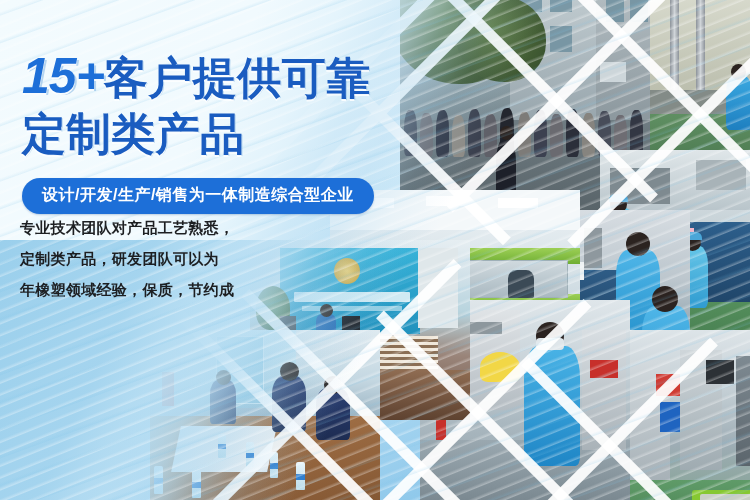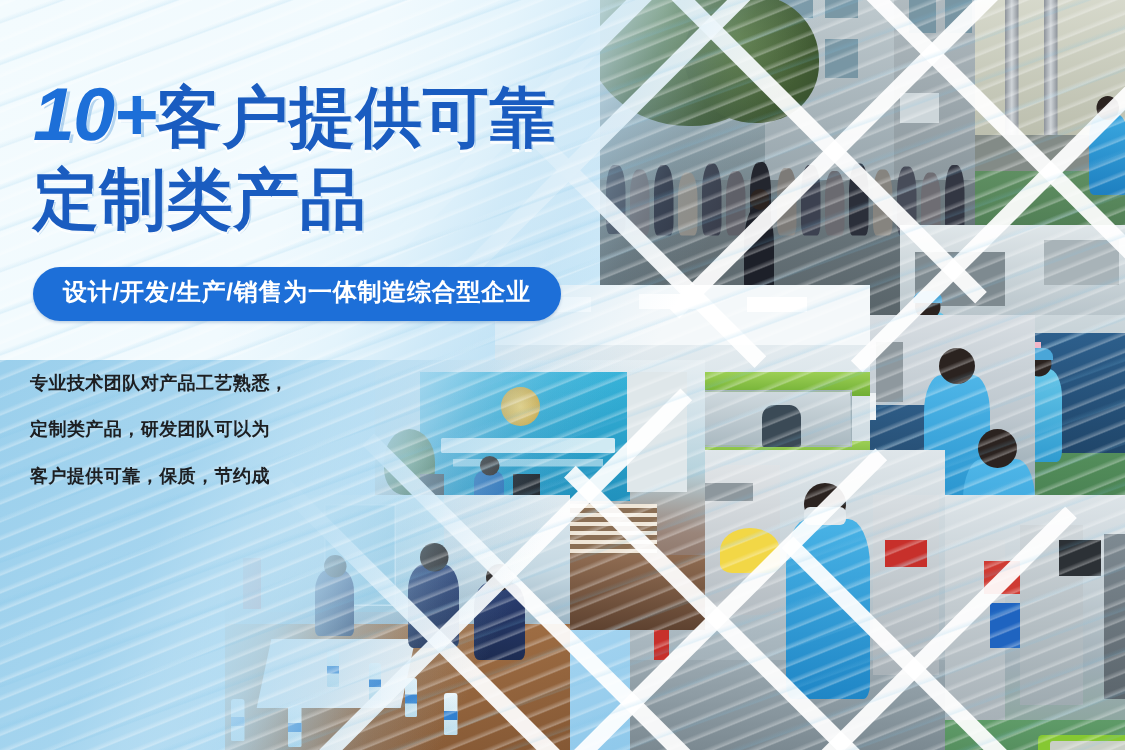--- a/index.html
+++ b/index.html
@@ -163,22 +163,22 @@
     position:absolute;left:22px;top:178px;
     background:#1d6fd8;color:#fff;
     border-radius:999px;
     padding:7px 20px 8px 20px;
     font-size:16px;font-weight:bold;letter-spacing:.5px;
     white-space:nowrap;
     box-shadow:0 1px 2px rgba(20,70,140,.25);
   }
 
   #body{
-    position:absolute;left:20px;top:240px;width:268px;
-    color:#1d1f22;font-size:12px;line-height:31px;font-weight:bold;
+    position:absolute;left:20px;top:212px;width:268px;
+    color:#1d1f22;font-size:15px;line-height:31px;font-weight:bold;
     letter-spacing:.3px;
   }
   #body .ln{display:block;white-space:nowrap;}
 </style>
 </head>
 <body>
 
 <div id="banner">
 
   <div id="collage">
@@ -394,26 +394,26 @@
 
   <div id="leftfade"></div>
   <div id="bottomfade"></div>
 
   <div class="streaks"></div>
   <div class="streaks2"></div>
 
   <div id="text">
 
     <div class="headline" id="h-line1">
-      <span id="num">10</span><span id="num" style="position:static;">+</span><span id="h-tail">客户提供可靠</span>
+      <span id="num">15</span><span id="num" style="position:static;">+</span><span id="h-tail">客户提供可靠</span>
     </div>
 
     <div class="headline" id="h-line2">定制类产品</div>
 
     <div id="pill">设计/开发/生产/销售为一体制造综合型企业</div>
 
     <div id="body">
       <span class="ln">专业技术团队对产品工艺熟悉，</span>
       <span class="ln">定制类产品，研发团队可以为</span>
-      <span class="ln">客户提供可靠，保质，节约成</span>
+      <span class="ln">年橡塑领域经验，保质，节约成</span>
     </div>
   </div>
 </div>
 
 </body></html>

